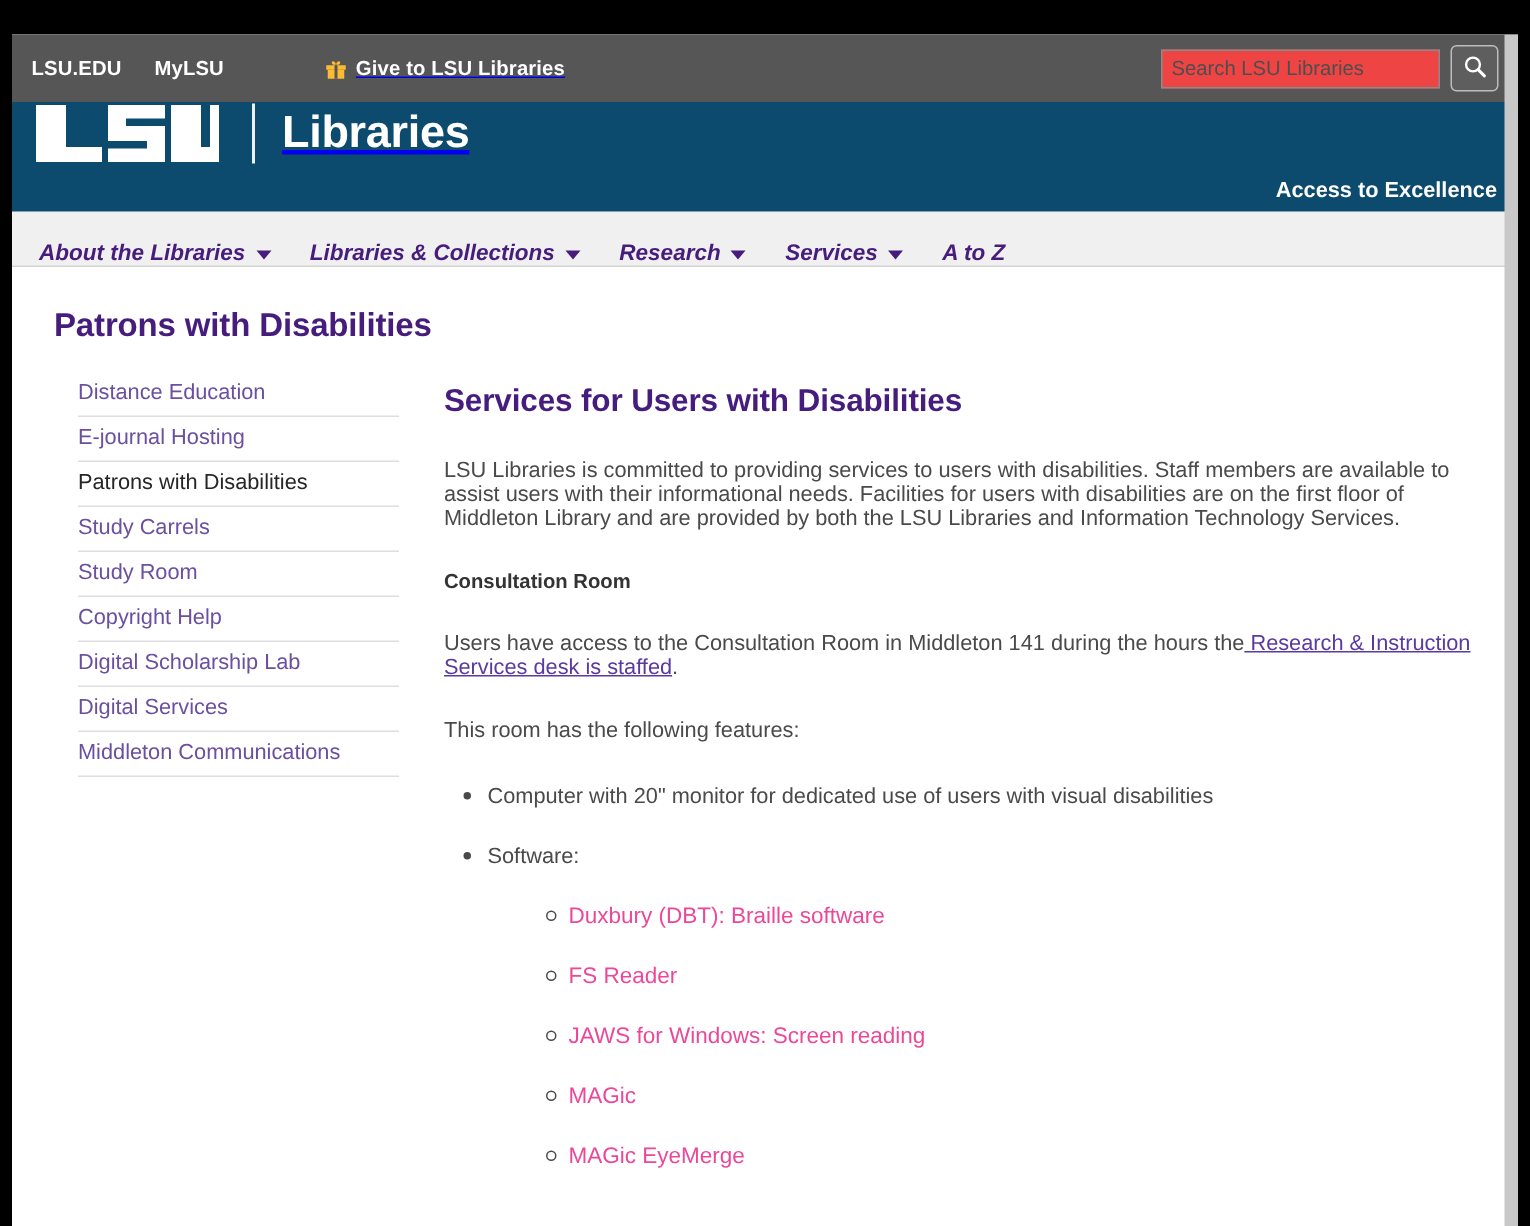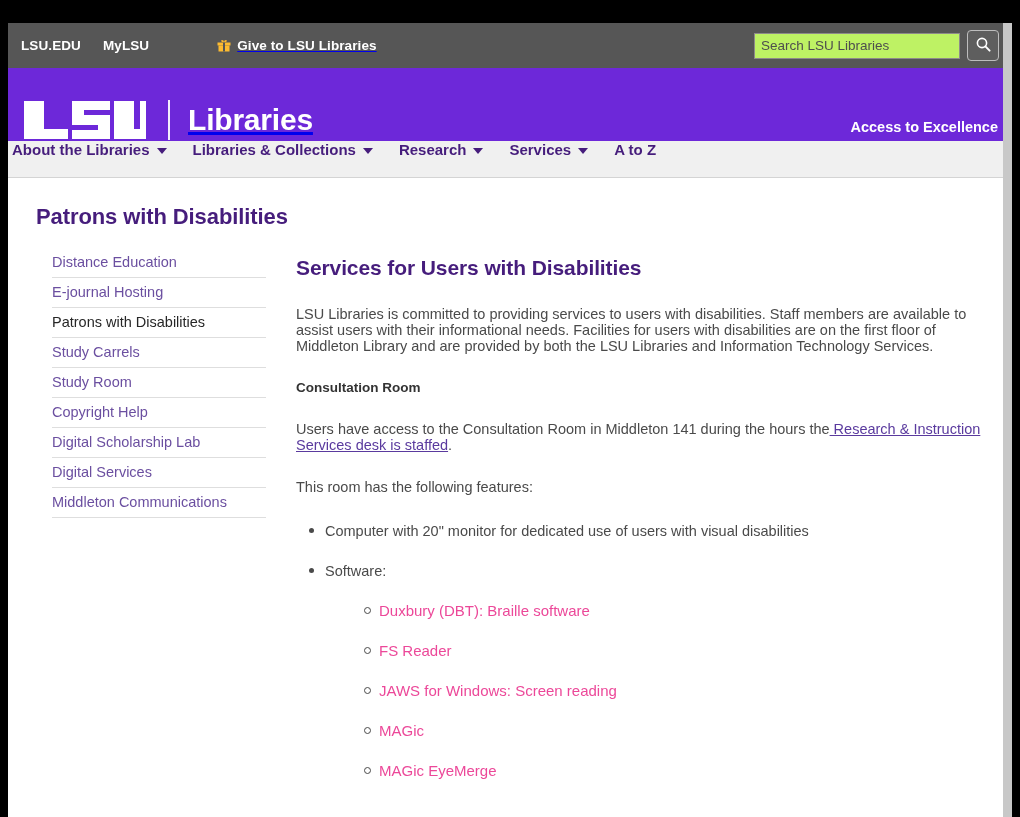--- a/index.html
+++ b/index.html
@@ -34,36 +34,36 @@
     font-weight: bold;
     text-decoration: none;
     letter-spacing: .1px;
     white-space: nowrap;
   }
   #util-lsuedu { margin-left: 13px; }
   #util-mylsu  { margin-left: 22px; }
   #give-wrap {
     margin-left: 68px;
     display: flex;
-    align-items: flex-start;
+    align-items: flex-end;
     gap: 6px;
   }
   .gift-icon { display: block; }
 
   #search-wrap {
     position: absolute;
     right: 13px; top: 7px;
     display: flex;
     align-items: center;
     gap: 7px;
   }
   #search-input {
-    width: 206px;
+    width: 186px;
     height: 26px;
-    background: #bef264;
+    background: #ef4444;
     border: 1px solid #8e8a8a;
     padding: 0 6px;
     font-size: 13.5px;
     font-family: "Liberation Sans", sans-serif;
     color: #3a3a3a;
     outline: none;
   }
   #search-input::placeholder { color: #4e4e4e; opacity: 1; }
   #search-button {
     width: 32px; height: 31px;
@@ -71,24 +71,24 @@
     border: 1px solid #bdbdbd;
     border-radius: 4px;
     display: flex; align-items: center; justify-content: center;
     cursor: pointer;
     padding: 0;
   }
 
   
   #brand-band {
     height: 73px;
-    background: #6d28d9;
-    position: relative;
-    display: flex;
-    align-items: flex-end;
+    background: #0c4a6e;
+    position: relative;
+    display: flex;
+    align-items: flex-start;
   }
   #logo-group {
     display: flex;
     align-items: center;
     margin-left: 14px;
   }
   #lsu-mark { display: block; }
   #logo-divider {
     width: 2px;
     height: 40px;
@@ -111,22 +111,23 @@
     font-size: 14.5px;
     font-weight: bold;
   }
 
   
   #main-nav {
     height: 37px;
     background: #f0f0f0;
     border-bottom: 1px solid #d4d4d4;
     display: flex;
-    align-items: flex-start;
-    padding-left: 4px;
+    align-items: flex-end;
+    padding-left: 18px;
+    font-style: italic;
   }
   .nav-item {
     display: flex;
     align-items: center;
     gap: 7px;
     margin-right: 26px;
     cursor: pointer;
     text-decoration: none;
   }
   .nav-label {

